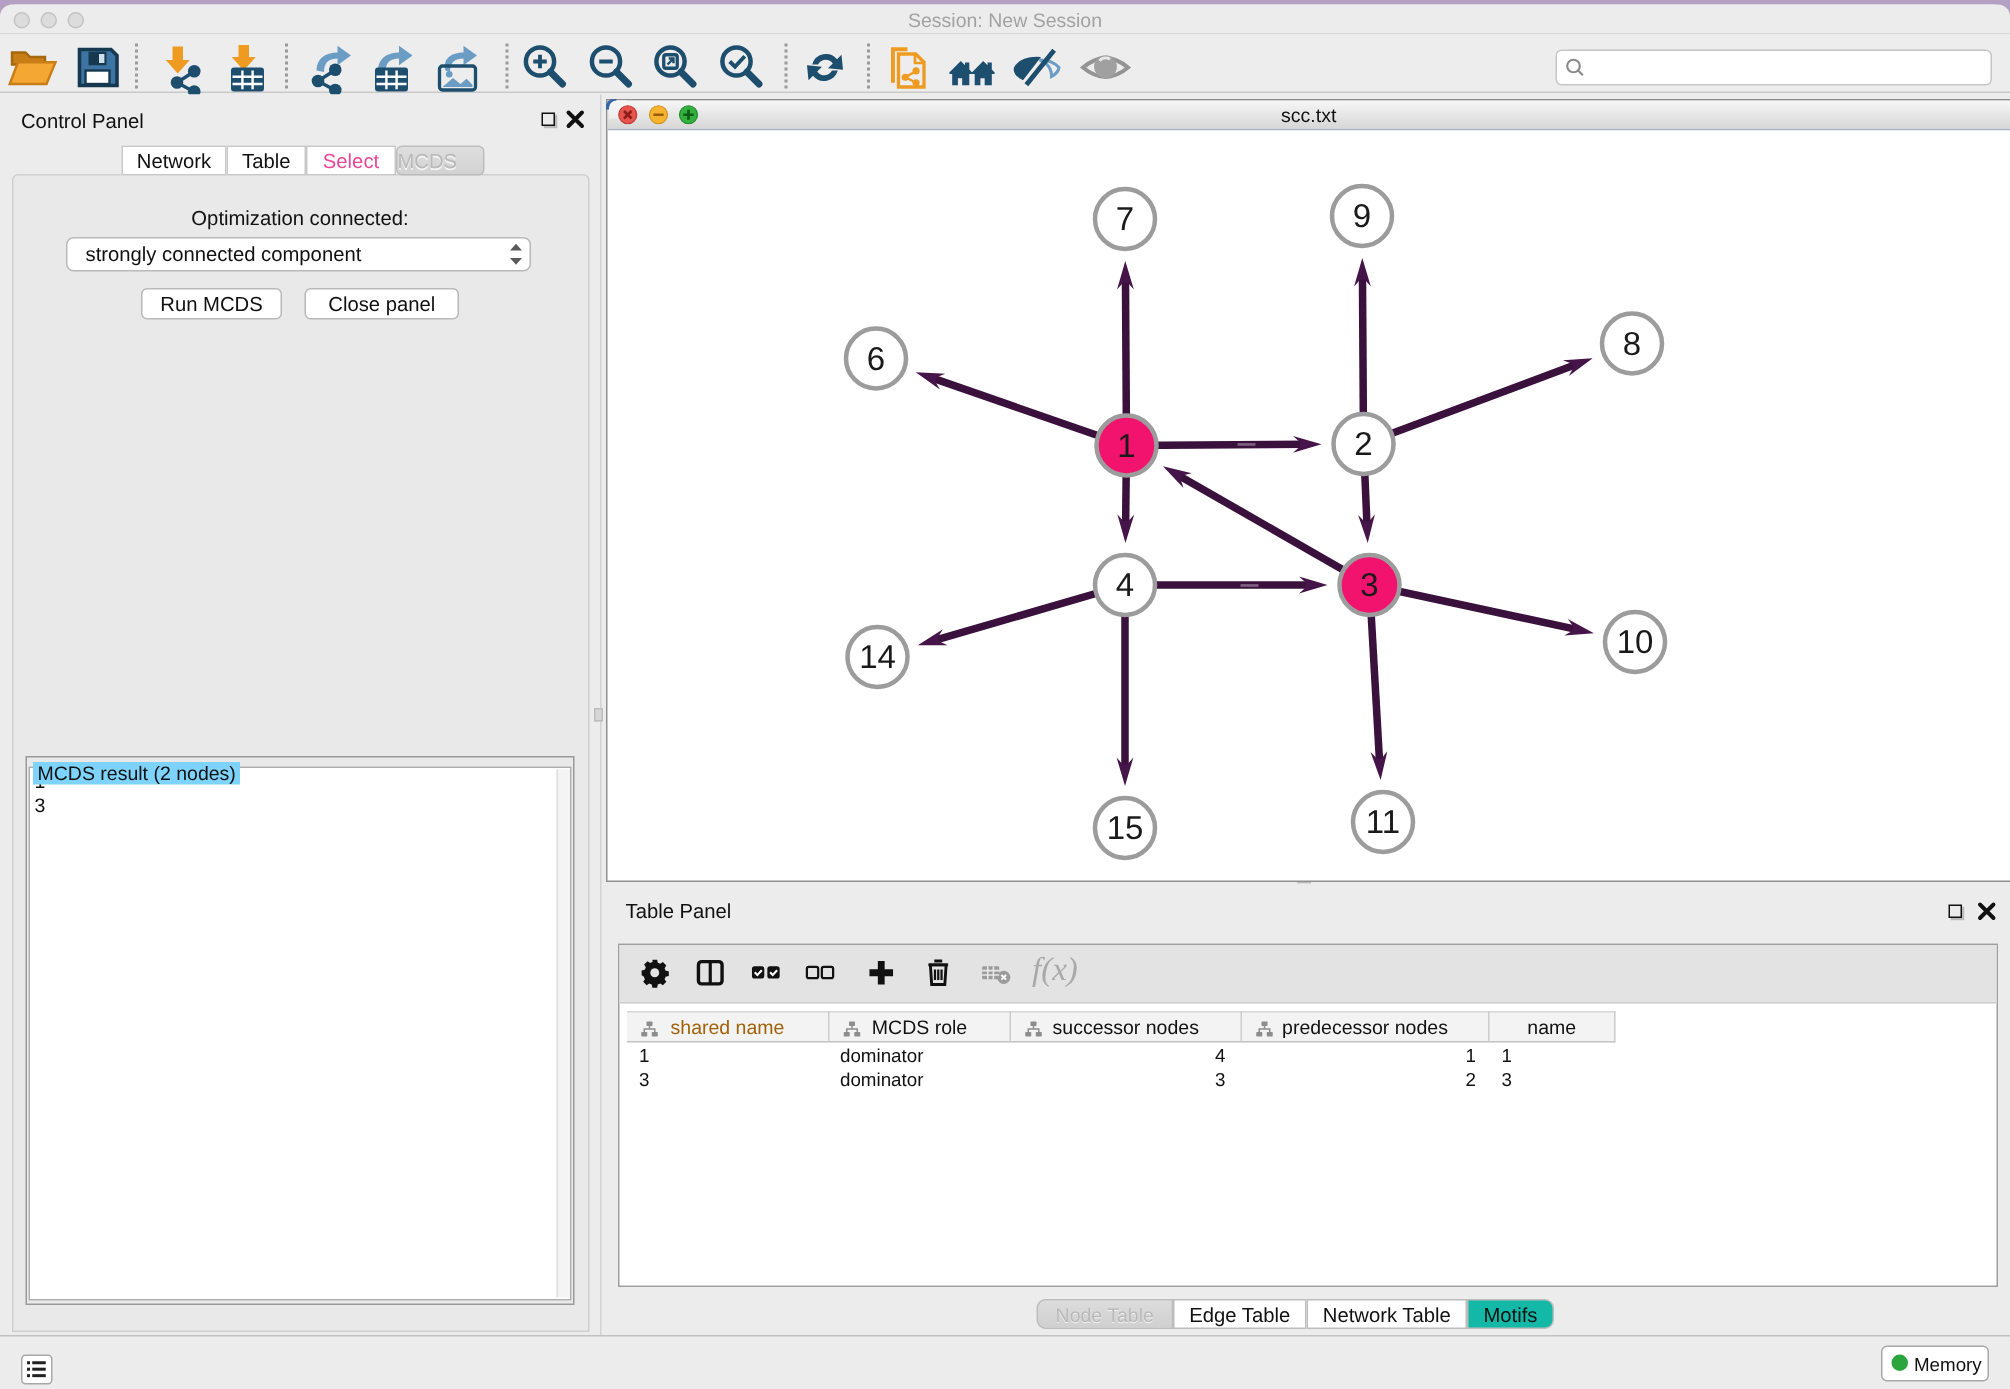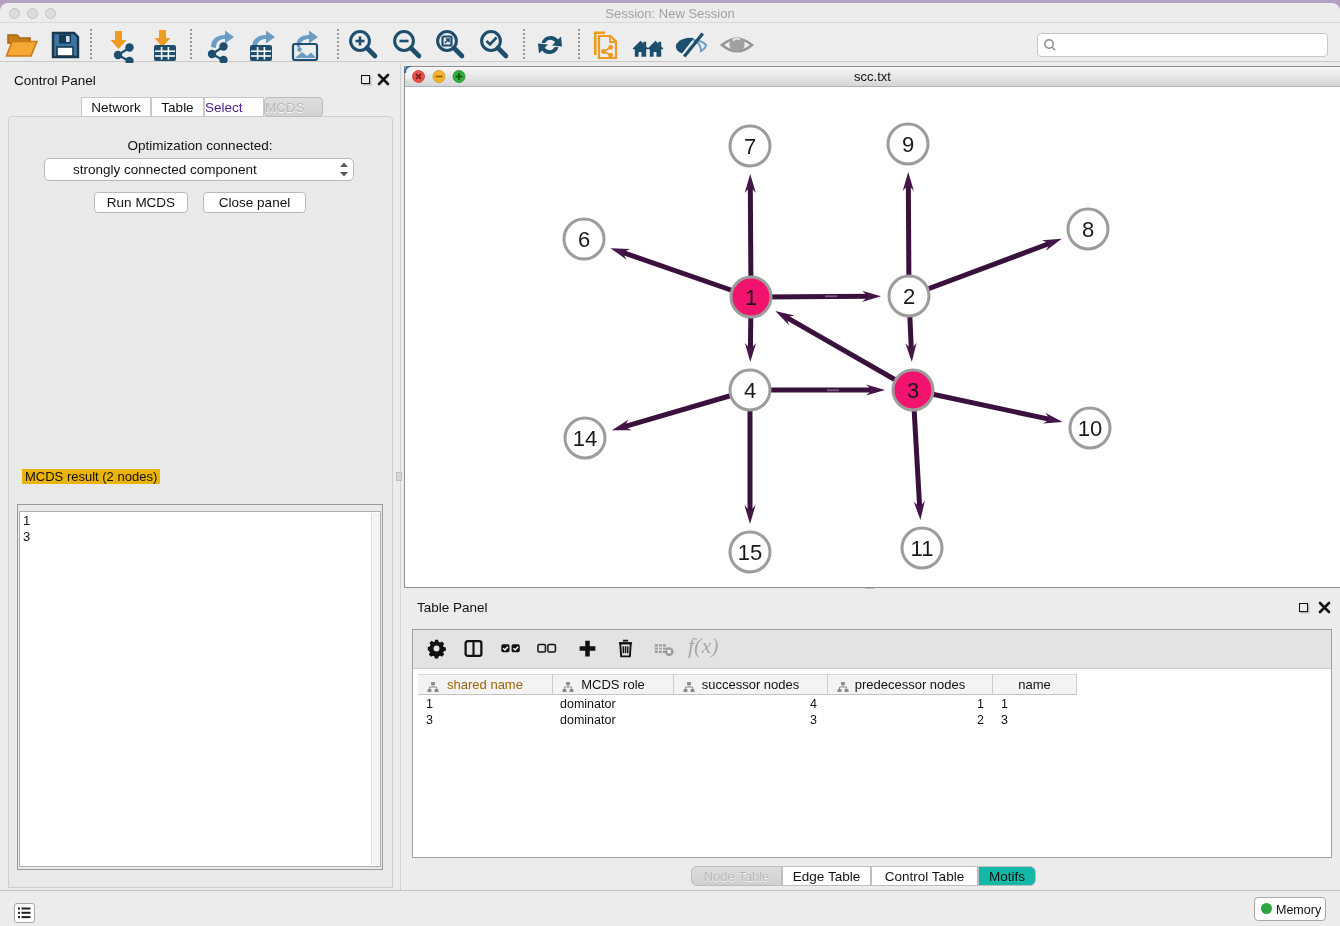--- a/index.html
+++ b/index.html
@@ -147,33 +147,33 @@
   </svg>
 <div class="abs" style="left:0;top:63px;width:401px;height:827px;background:#ececec;border-right:1px solid #d2d2d2"></div>
 <div class="abs" style="left:14px;top:73px;font-size:13.5px;color:#111">Control Panel</div>
 <div class="abs" style="left:361px;top:75px;width:9px;height:9px;border:1.6px solid #111;box-shadow:1.5px 1.5px 0 #bbb"></div>
 <svg class="abs" style="left:377px;top:73px" width="13" height="13" viewBox="0 0 13 13">
     <path d="M2 2 L11 11 M11 2 L2 11" stroke="#111" stroke-width="2.6" stroke-linecap="round"></path>
   </svg>
 <div class="abs" style="left:8px;top:116px;width:385px;height:772px;background:#e9e9e9;border:1px solid #cfcfcf;border-radius:4px 4px 0 0"></div>
 <div class="abs" style="left:81px;top:97px;width:70px;height:20px;background:#fff;border:1px solid #c8c8c8;line-height:20px;text-align:center;font-size:13.5px;color:#111">Network</div>
 <div class="abs" style="left:151px;top:97px;width:53px;height:20px;background:#fff;border:1px solid #c8c8c8;line-height:20px;text-align:center;font-size:13.5px;color:#111">Table</div>
-<div class="abs" style="left:204px;top:97px;width:60px;height:20px;background:#fff;border:1px solid #c8c8c8;line-height:20px;font-size:13.5px;color:#4c1d95">Select</div>
+<div class="abs" style="left:204px;top:97px;width:60px;height:20px;background:#fff;border:1px solid #c8c8c8;line-height:20px;text-align:center;font-size:13.5px;color:#ec4899">Select</div>
 <div class="abs" style="left:264px;top:97px;width:59px;height:20px;background:linear-gradient(#dedede,#d2d2d2);border:1px solid #bdbdbd;border-radius:4px;line-height:20px;text-align:left;font-size:13.5px;color:#b9b9b9;text-shadow:0 1px 0 #f5f5f5">MCDS</div>
 <div class="abs" style="left:0;top:138px;width:400px;text-align:center;font-size:13.5px;color:#111">Optimization connected:</div>
-<div class="abs" style="left:44px;top:158px;width:310px;height:23px;background:#fff;border:1px solid #b9b9b9;border-radius:5px;line-height:21px;font-size:13.5px;color:#111;padding-left:28px">strongly connected component</div>
+<div class="abs" style="left:44px;top:158px;width:310px;height:23px;background:#fff;border:1px solid #b9b9b9;border-radius:5px;line-height:21px;font-size:13.5px;color:#111;padding-left:12px">strongly connected component</div>
 <svg class="abs" style="left:338px;top:161px" width="12" height="17" viewBox="0 0 12 17">
     <path d="M2 6 L6 1.5 L10 6 z M2 11 L6 15.5 L10 11 z" fill="#5a5a5a"></path>
   </svg>
 <div class="abs" style="left:94px;top:192px;width:94px;height:21px;background:#fff;border:1px solid #b9b9b9;border-radius:4px;line-height:19px;text-align:center;font-size:13.5px;color:#111">Run MCDS</div>
 <div class="abs" style="left:203px;top:192px;width:103px;height:21px;background:#fff;border:1px solid #b9b9b9;border-radius:4px;line-height:19px;text-align:center;font-size:13.5px;color:#111">Close panel</div>
 <div class="abs" style="left:17px;top:504px;width:366px;height:366px;border:1px solid #9a9a9a"></div>
 <div class="abs" style="left:19px;top:511px;width:362px;height:356px;background:#fff;border:1px solid #adadad"></div>
 <div class="abs" style="left:371px;top:513px;width:9px;height:352px;background:#f4f4f4;border-left:1px solid #dedede"></div>
-<div class="abs" style="left:22px;top:469px;background:#eab308;padding:0 3px;font-size:13px;color:#111;z-index:3">MCDS result (2 nodes)</div>
+<div class="abs" style="left:22px;top:508px;background:#7dd3fc;padding:0 3px;font-size:13px;color:#111;z-index:3">MCDS result (2 nodes)</div>
 <div class="abs" style="left:23px;top:513px;font-size:13px;color:#111;line-height:16px">1<br>3</div>
 <div class="abs" style="left:404px;top:66px;width:936px;height:522px;border:1px solid #8f8f8f;border-right:none;background:#fff"></div>
 <div class="abs" style="left:405px;top:67px;width:935px;height:20px;background:linear-gradient(#f7f7f7,#d6d6d6);border-bottom:1px solid #a9b4c6;border-radius:5px 0 0 0"></div>
 <div class="abs" style="left:404px;top:66px;width:7px;height:7px;background:#3465a4;border-radius:5px 0 0 0"></div>
 <div class="abs" style="left:406px;top:67px;width:12px;height:12px;background:linear-gradient(#f7f7f7,#eee);border-radius:5px 0 0 0"></div>
 <svg class="abs" style="left:412px;top:70px" width="56" height="13" viewBox="0 0 56 13">
     <circle cx="6.5" cy="6.5" r="6" fill="#e8544d" stroke="#c03a34" stroke-width="0.8"></circle>
     <path d="M4 4 l5 5 m0 -5 l-5 5" stroke="#8c1f1a" stroke-width="1.8"></path>
     <circle cx="27" cy="6.5" r="6" fill="#f6b42e" stroke="#d29324" stroke-width="0.8"></circle>
     <line x1="23.6" y1="6.5" x2="30.4" y2="6.5" stroke="#985c0e" stroke-width="1.8"></line>
@@ -336,21 +336,21 @@
 <div class="abs" style="left:674px;top:697px;width:143px;text-align:right;font-size:12.5px;color:#111">4</div>
 <div class="abs" style="left:828px;top:697px;width:156px;text-align:right;font-size:12.5px;color:#111">1</div>
 <div class="abs" style="left:1001px;top:697px;font-size:12.5px;color:#111">1</div>
 <div class="abs" style="left:426px;top:713px;font-size:12.5px;color:#111">3</div>
 <div class="abs" style="left:560px;top:713px;font-size:12.5px;color:#111">dominator</div>
 <div class="abs" style="left:674px;top:713px;width:143px;text-align:right;font-size:12.5px;color:#111">3</div>
 <div class="abs" style="left:828px;top:713px;width:156px;text-align:right;font-size:12.5px;color:#111">2</div>
 <div class="abs" style="left:1001px;top:713px;font-size:12.5px;color:#111">3</div>
 <div class="abs" style="left:691px;top:866px;width:91px;height:20px;background:linear-gradient(#dcdcdc,#d0d0d0);border:1px solid #bdbdbd;border-radius:6px 0 0 6px;line-height:20px;text-align:center;font-size:13px;color:#b9b9b9;text-shadow:0 1px 0 #f3f3f3">Node Table</div>
 <div class="abs" style="left:782px;top:866px;width:89px;height:20px;background:#fff;border:1px solid #bdbdbd;border-radius:0;line-height:20px;text-align:center;font-size:13.5px;color:#111">Edge Table</div>
-<div class="abs" style="left:871px;top:866px;width:107px;height:20px;background:#fff;border:1px solid #bdbdbd;border-radius:0;line-height:20px;text-align:center;font-size:13.5px;color:#111">Control Table</div>
+<div class="abs" style="left:871px;top:866px;width:107px;height:20px;background:#fff;border:1px solid #bdbdbd;border-radius:0;line-height:20px;text-align:center;font-size:13.5px;color:#111">Network Table</div>
 <div class="abs" style="left:978px;top:866px;width:58px;height:20px;background:#14b8a6;border:1px solid #bdbdbd;border-radius:0 6px 6px 0;line-height:20px;text-align:center;font-size:13.5px;color:#111">Motifs</div>
 <div class="abs" style="left:0;top:890px;width:1340px;height:36px;background:#ececec;border-top:1px solid #c2c2c2"></div>
 <div class="abs" style="left:14px;top:903px;width:21px;height:20px;background:#fff;border:1px solid #a8a8a8;border-radius:3px"></div>
 <svg class="abs" style="left:18px;top:907px" width="13" height="12" viewBox="0 0 13 12">
     <g fill="#222">
       <rect x="0" y="0.5" width="2" height="2"></rect>
       <rect x="3.5" y="0.5" width="9" height="2"></rect>
       <rect x="0" y="4.8" width="2" height="2"></rect>
       <rect x="3.5" y="4.8" width="9" height="2"></rect>
       <rect x="0" y="9.1" width="2" height="2"></rect>

